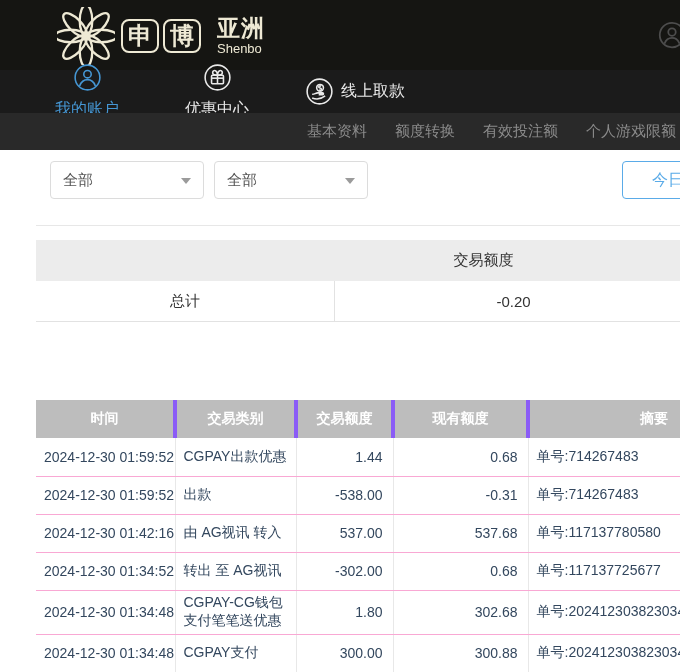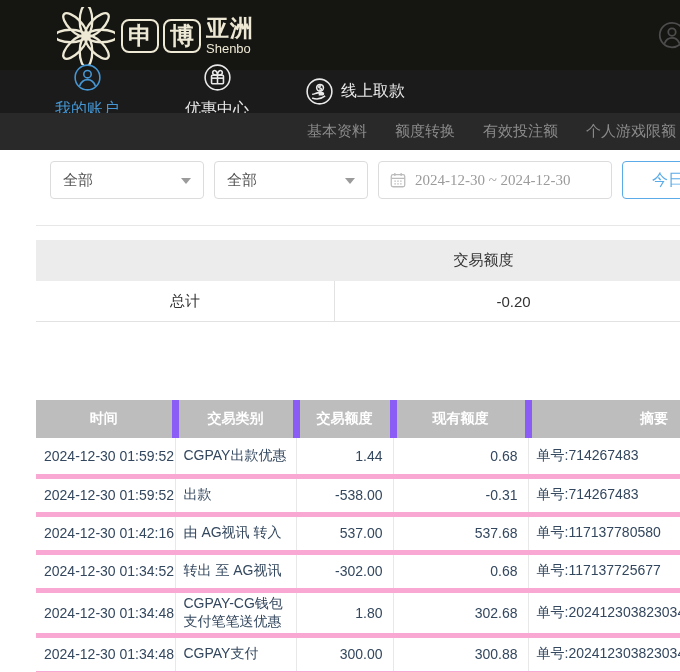--- a/index.html
+++ b/index.html
@@ -7,21 +7,21 @@
   #screen { position:relative; width:680px; height:672px; overflow:hidden; background:#fff; }
 
   
   .topbar { position:absolute; left:0; top:0; width:680px; height:70px; background:#151512; }
   .logo { position:absolute; left:57px; top:7px; display:flex; align-items:center; color:#eee9d4; }
   .logo-flower { width:58px; height:58px; }
   .logo-boxes { display:flex; gap:4px; margin-left:6px; }
   .logo-box { width:38px; height:34px; border:2px solid #eee9d4; border-radius:8px;
               display:flex; align-items:center; justify-content:center;
               font-size:24px; font-weight:bold; color:#eee9d4; }
-  .logo-right { margin-left:5px; line-height:1; }
+  .logo-right { margin-left:16px; line-height:1; }
   .logo-region { font-size:23px; font-weight:bold; letter-spacing:1px; }
   .logo-latin { font-size:13px; margin-top:2px; }
   .top-avatar { position:absolute; right:-6px; top:21px; width:28px; height:28px; color:#4d4d4d; }
 
   
   .mainnav { position:absolute; left:0; top:70px; width:680px; height:43px; background:#1b1b1b;
              display:flex; align-items:center; }
   .nav-item { display:flex; align-items:center; gap:8px; cursor:pointer;
               font-size:16px; color:#e9e9e9; white-space:nowrap; }
   .nav-item.active { color:#4596d3;flex-direction:column; }
@@ -69,24 +69,24 @@
   .summary-row .c2 { width:359px; text-align:center; border-left:1px solid #e2e2e2;
                      border-right:1px solid #e2e2e2; height:41px; line-height:41px; }
 
   
   .maintable { position:absolute; left:36px; top:400px; width:660px; border-collapse:collapse;
                font-size:14px; table-layout:fixed; }
   .maintable col.c1{ width:139px; } .maintable col.c2{ width:121px; }
   .maintable col.c3{ width:97px; }  .maintable col.c4{ width:135px; }
   .maintable col.c5{ width:168px; }
   .maintable thead th { height:38px; background:#bdbdbd; color:#fff; font-weight:bold;
-               border-left:7px solid #8b5cf6; text-align:center; }
+               border-left:4px solid #8b5cf6; text-align:center; }
   .maintable thead th:first-child { border-left:none; }
   .maintable thead th.col-summary { text-align:right; padding-right:28px; }
-  .maintable tbody td { height:38px; color:#33475e; border-bottom:5px solid #f9a8d4;
+  .maintable tbody td { height:38px; color:#33475e; border-bottom:1px solid #f9a8d4;
                border-left:1px solid #e8e8e8; padding:2px 8px; background:#fff; }
   .maintable tbody td:first-child { border-left:none; }
   .maintable td.al { text-align:left; }
   .maintable td.ar { text-align:right; padding-right:10px; }
   .maintable td.nowrap { white-space:nowrap; overflow:visible; }
 </style>
 </head>
 <body>
 
 <div id="screen">
@@ -162,35 +162,20 @@
 
   <div class="filters">
     <div class="select-box select-1">
       <span>全部</span>
       <span class="chevron"></span>
     </div>
     <div class="select-box select-2">
       <span>全部</span>
       <span class="chevron"></span>
     </div>
-    <div class="date-box">
-      <svg viewBox="0 0 20 20" fill="none" stroke="#bbbbbb" stroke-width="1.4">
-        <rect x="2.5" y="4" width="15" height="13.5" rx="2"></rect>
-        <line x1="2.5" y1="8.2" x2="17.5" y2="8.2"></line>
-        <line x1="6.5" y1="2.2" x2="6.5" y2="5.5"></line>
-        <line x1="13.5" y1="2.2" x2="13.5" y2="5.5"></line>
-        <line x1="6" y1="11.2" x2="7.6" y2="11.2"></line>
-          <line x1="9.2" y1="11.2" x2="10.8" y2="11.2"></line>
-          <line x1="12.4" y1="11.2" x2="14" y2="11.2"></line>
-        <line x1="6" y1="14.2" x2="7.6" y2="14.2"></line>
-          <line x1="9.2" y1="14.2" x2="10.8" y2="14.2"></line>
-          <line x1="12.4" y1="14.2" x2="14" y2="14.2"></line>
-      </svg>
-      <span>2024-12-30 ~ 2024-12-30</span>
-    </div>
     <div class="today-btn">今日</div>
   </div>
   <div class="divider"></div>
 
   <div class="summary">
     <div class="summary-head">
       <div class="c1"></div>
       <div class="c2">交易额度</div>
     </div>
     <div class="summary-row">

